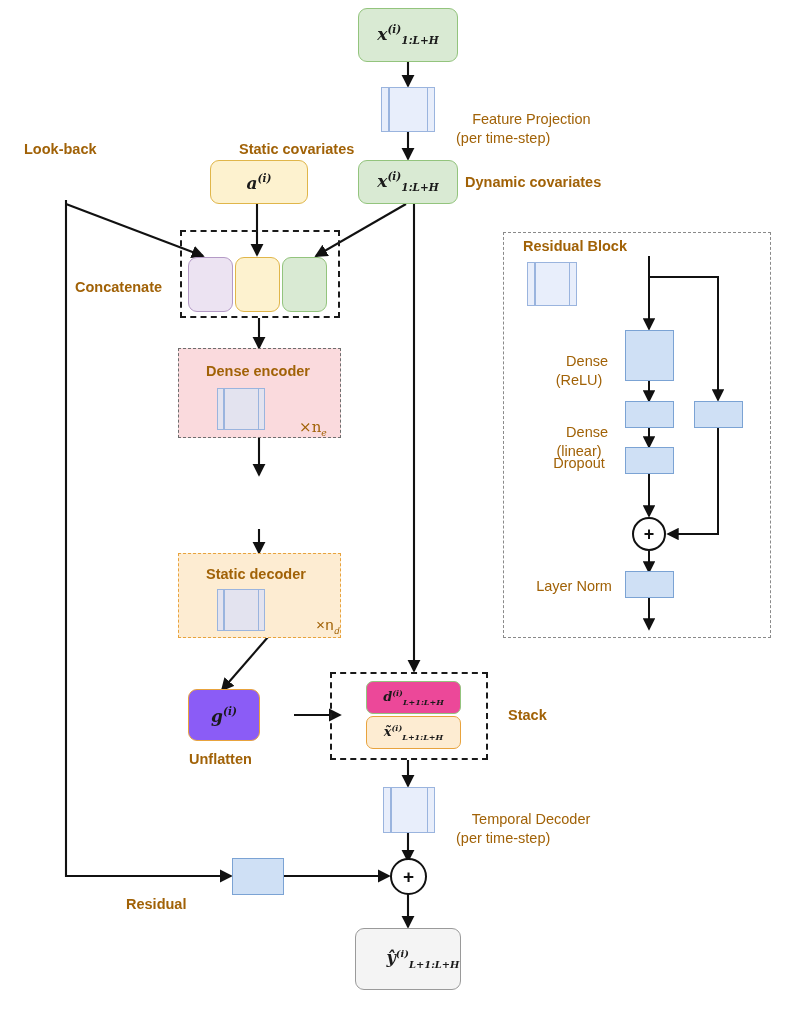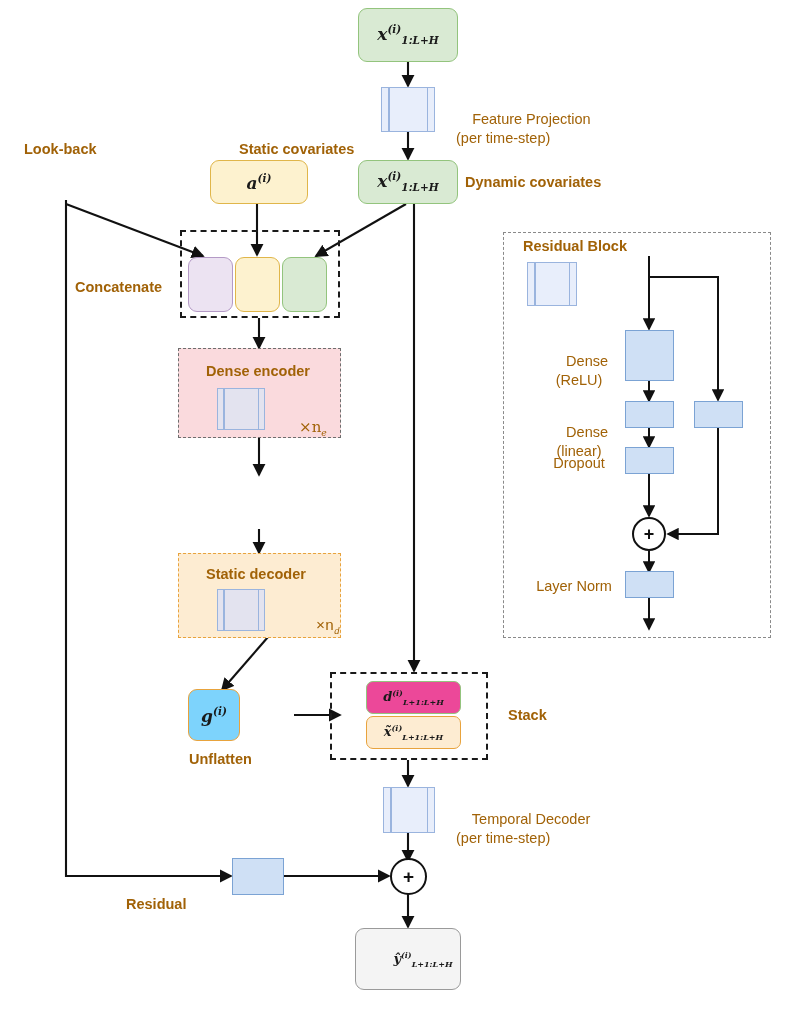--- a/index.html
+++ b/index.html
@@ -136,21 +136,21 @@
   <div class="tintbox" style="left:178px;top:553px;width:163px;height:85px;background:#fdecd2;border:1.8px dashed #e8a33d;"></div>
   <div class="plain-lbl bold-lbl" style="left:206px;top:566px;font-size:14.5px;">Static decoder</div>
   <div class="layericon" style="left:217px;top:589px;width:48px;height:42px;background:#e3e3ef;">
     <div class="vl" style="left:5px;"></div>
       <div class="vl" style="right:5px;"></div>
   </div>
   <div class="plain-lbl" style="left:280px;top:601px;font-size:15px;font-family:Liberation Mono, monospace;">
     <span>×n</span><sub style="font-style:italic;">d</sub>
   </div>
 
-  <div class="node rbox" style="left:188px;top:689px;width:52px;height:52px;background:#7dd3fc;border-color:#e8a33d;">
+  <div class="node rbox" style="left:188px;top:689px;width:72px;height:52px;background:#8b5cf6;border-color:#e8a33d;">
     <span class="mathlabel" style="font-size:17px;">
       <span>g</span><sup>(i)</sup>
     </span>
   </div>
   <div class="plain-lbl bold-lbl" style="left:189px;top:751px;font-size:14.5px;">Unflatten</div>
 
   <div class="dashbox" style="left:330px;top:672px;width:158px;height:88px;"></div>
   <div class="node rbox" style="left:366px;top:681px;width:95px;height:33px;background:#ec4899;border-color:#93c47d;border-radius:7px;">
     <span class="mathlabel" style="font-size:13px;">
       <span>d</span><sup>(i)</sup><sub>L+1:L+H</sub>
@@ -170,21 +170,21 @@
   <div class="plain-lbl" style="left:456px;top:791px;font-size:14.5px;line-height:19px;">
     <span>Temporal Decoder</span><br><span>(per time-step)</span>
   </div>
 
   <div class="bluebox" style="left:232px;top:858px;width:52px;height:37px;"></div>
   <div class="plain-lbl bold-lbl" style="left:126px;top:896px;font-size:14.5px;">Residual</div>
 
   <div class="circ" style="left:390px;top:858px;width:37px;height:37px;font-size:19px;">+</div>
 
   <div class="node rbox" style="left:355px;top:928px;width:106px;height:62px;background:#f4f4f4;border-color:#9a9a9a;">
-    <span class="mathlabel" style="font-size:13px;margin-left:30px;">
+    <span class="mathlabel" style="font-size:16px;margin-left:30px;">
       <span>ŷ</span><sup>(i)</sup><sub>L+1:L+H</sub>
     </span>
   </div>
 
   <div class="dashbox-thin" style="left:503px;top:232px;width:268px;height:406px;"></div>
   <div class="plain-lbl bold-lbl" style="left:523px;top:238px;font-size:14.5px;">Residual Block</div>
 
   <div class="layericon" style="left:527px;top:262px;width:50px;height:44px;">
     <div class="vl" style="left:6px;"></div>
       <div class="vl" style="right:6px;"></div>

